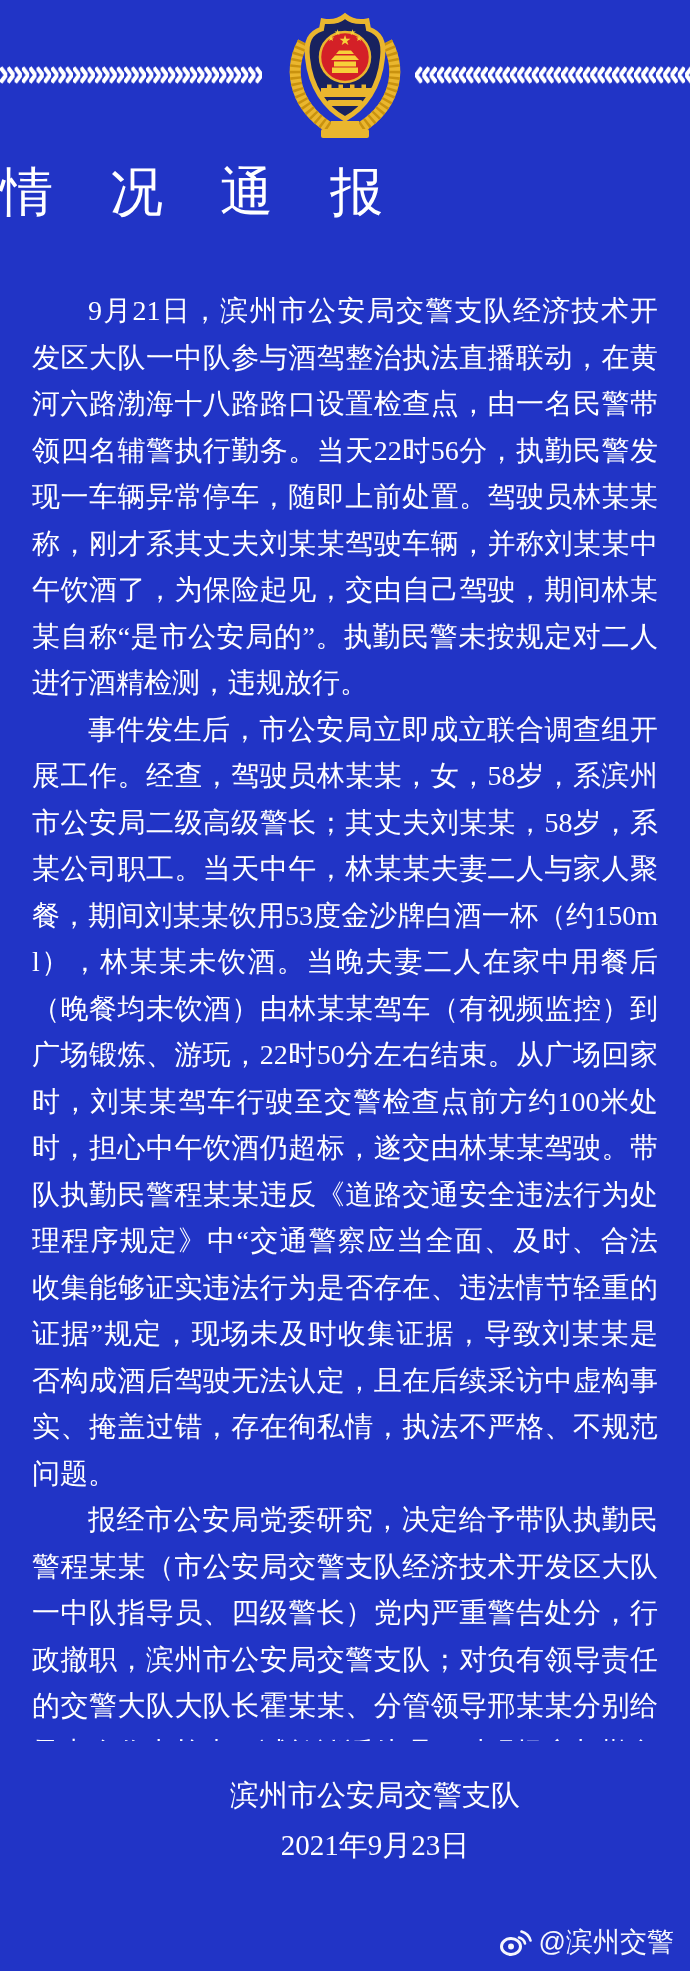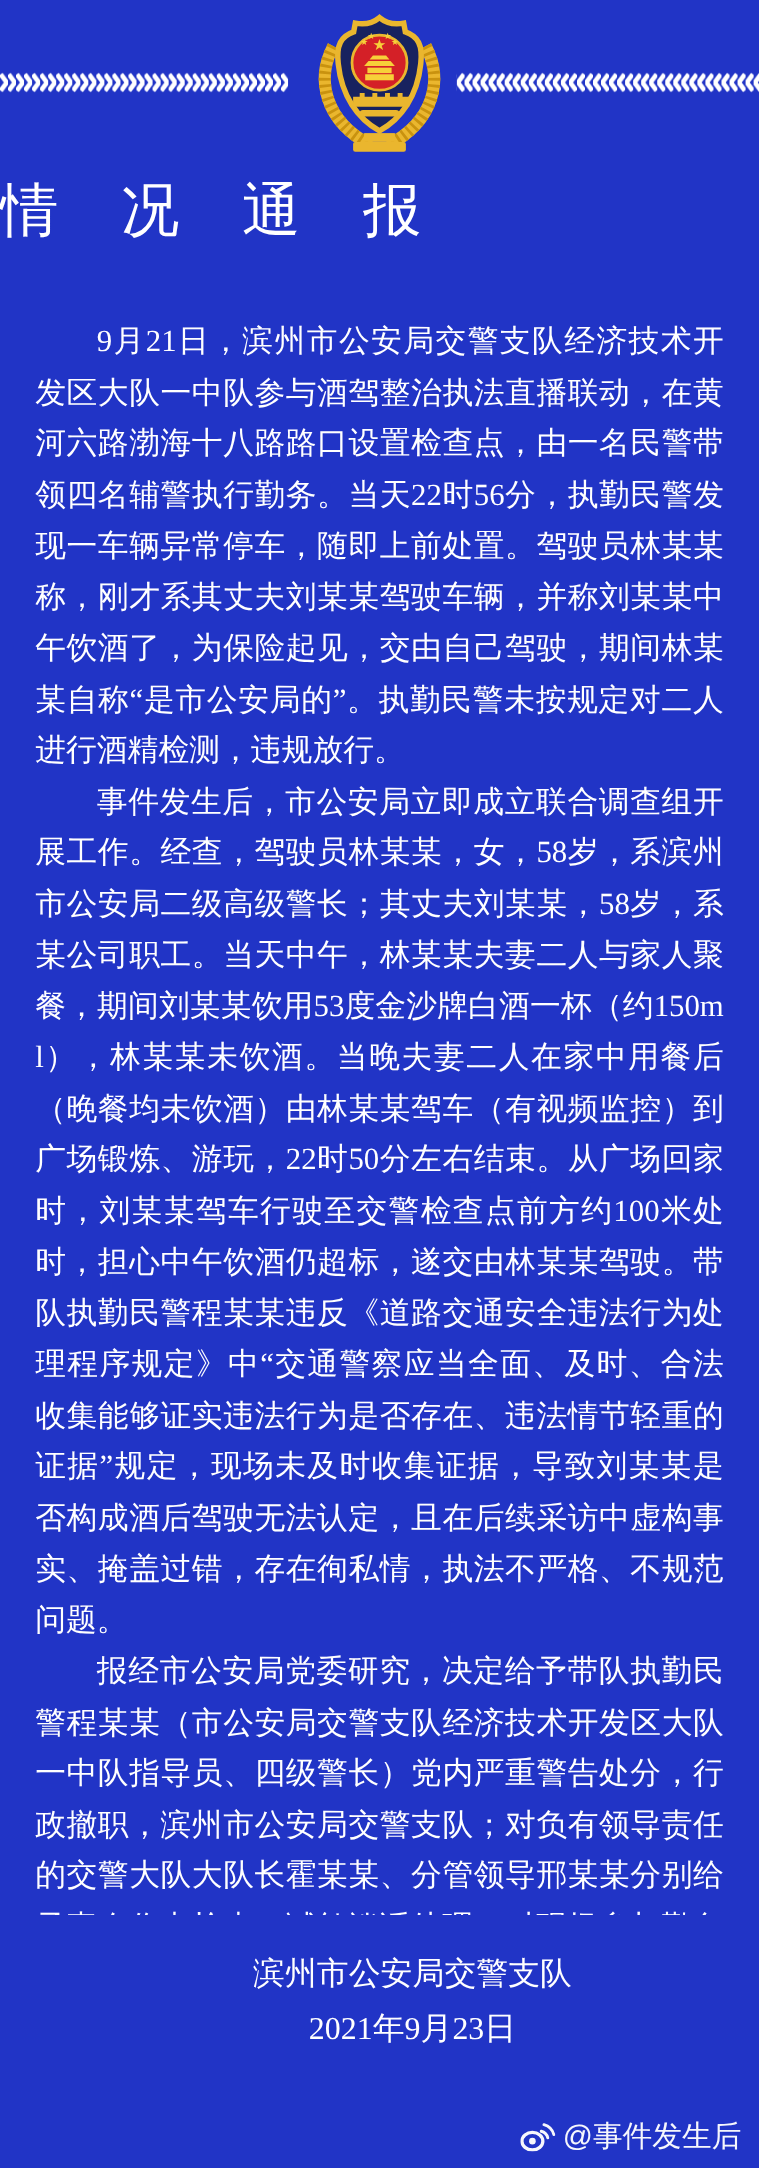--- a/index.html
+++ b/index.html
@@ -152,16 +152,16 @@
     <div>2021年9月23日</div>
   </footer>
 
   <div class="watermark">
     <svg width="32" height="27" viewBox="0 0 32 27" aria-hidden="true">
       <ellipse cx="11" cy="17.5" rx="9.5" ry="8" fill="none" stroke="#ffffff" stroke-width="3"></ellipse>
       <circle cx="11" cy="17.5" r="3" fill="#ffffff"></circle>
       <path d="M19,8.5 A8,8 0 0 1 25,14.5" fill="none" stroke="#ffffff" stroke-width="2.6" stroke-linecap="round"></path>
       <path d="M21.5,2.5 A13,13 0 0 1 30.5,11.5" fill="none" stroke="#ffffff" stroke-width="2.6" stroke-linecap="round"></path>
     </svg>
-    <span>@事件发生后</span>
+    <span>@滨州交警</span>
   </div>
 
 </div>
 
 </body></html>

